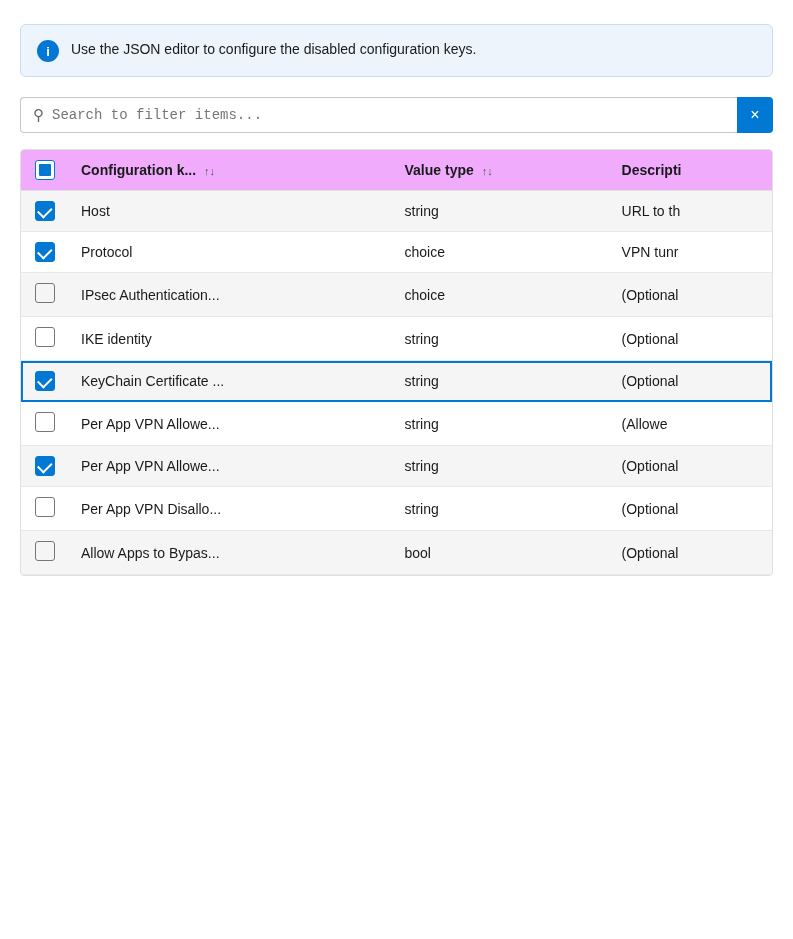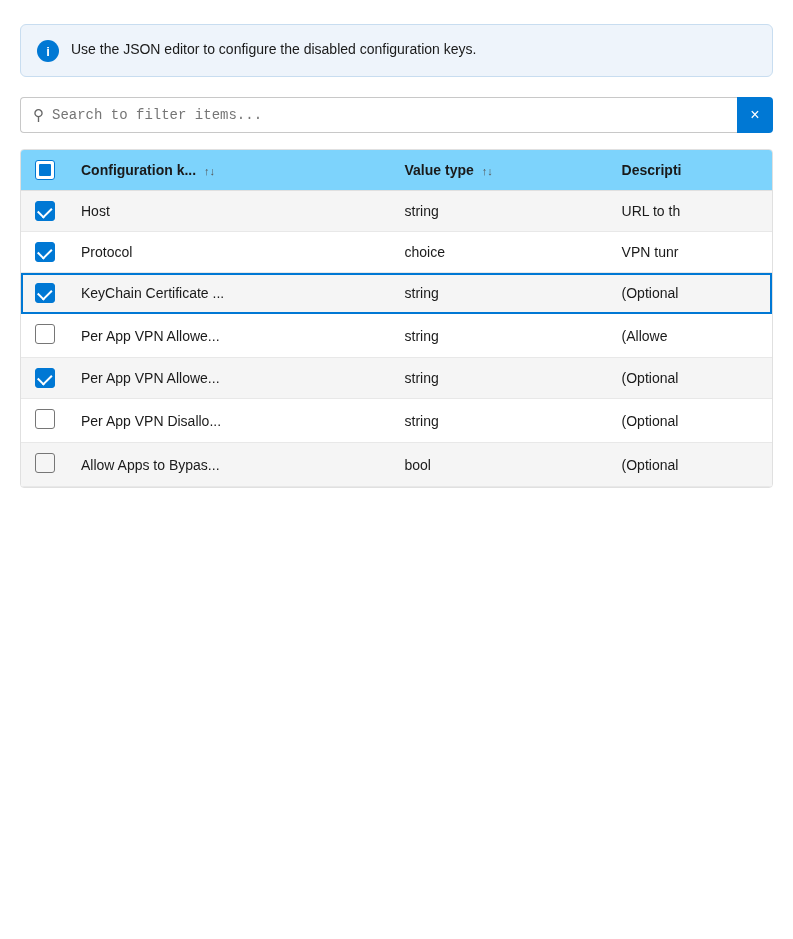--- a/index.html
+++ b/index.html
@@ -99,21 +99,21 @@
       border-radius: 4px;
       overflow: hidden;
     }
 
     table {
       width: 100%;
       border-collapse: collapse;
     }
 
     thead tr {
-      background: #7dd3fc;
+      background: #f0abfc;
       border-bottom: 1px solid #e0e0e0;
     }
 
     thead th {
       padding: 10px 12px;
       text-align: left;
       font-weight: 600;
       font-size: 14px;
       color: #1a1a1a;
     }
@@ -258,20 +258,32 @@
           <td>Host</td>
           <td>string</td>
           <td class="description-col">URL to th</td>
         </tr>
         <tr>
           <td><div class="checkbox checked"></div></td>
           <td>Protocol</td>
           <td>choice</td>
           <td class="description-col">VPN tunr</td>
         </tr>
+        <tr>
+          <td><div class="checkbox"></div></td>
+          <td>IPsec Authentication...</td>
+          <td>choice</td>
+          <td class="description-col">(Optional</td>
+        </tr>
+        <tr>
+          <td><div class="checkbox"></div></td>
+          <td>IKE identity</td>
+          <td>string</td>
+          <td class="description-col">(Optional</td>
+        </tr>
         <tr class="selected-row">
           <td><div class="checkbox checked"></div></td>
           <td>KeyChain Certificate ...</td>
           <td>string</td>
           <td class="description-col">(Optional</td>
         </tr>
         <tr>
           <td><div class="checkbox"></div></td>
           <td>Per App VPN Allowe...</td>
           <td>string</td>

